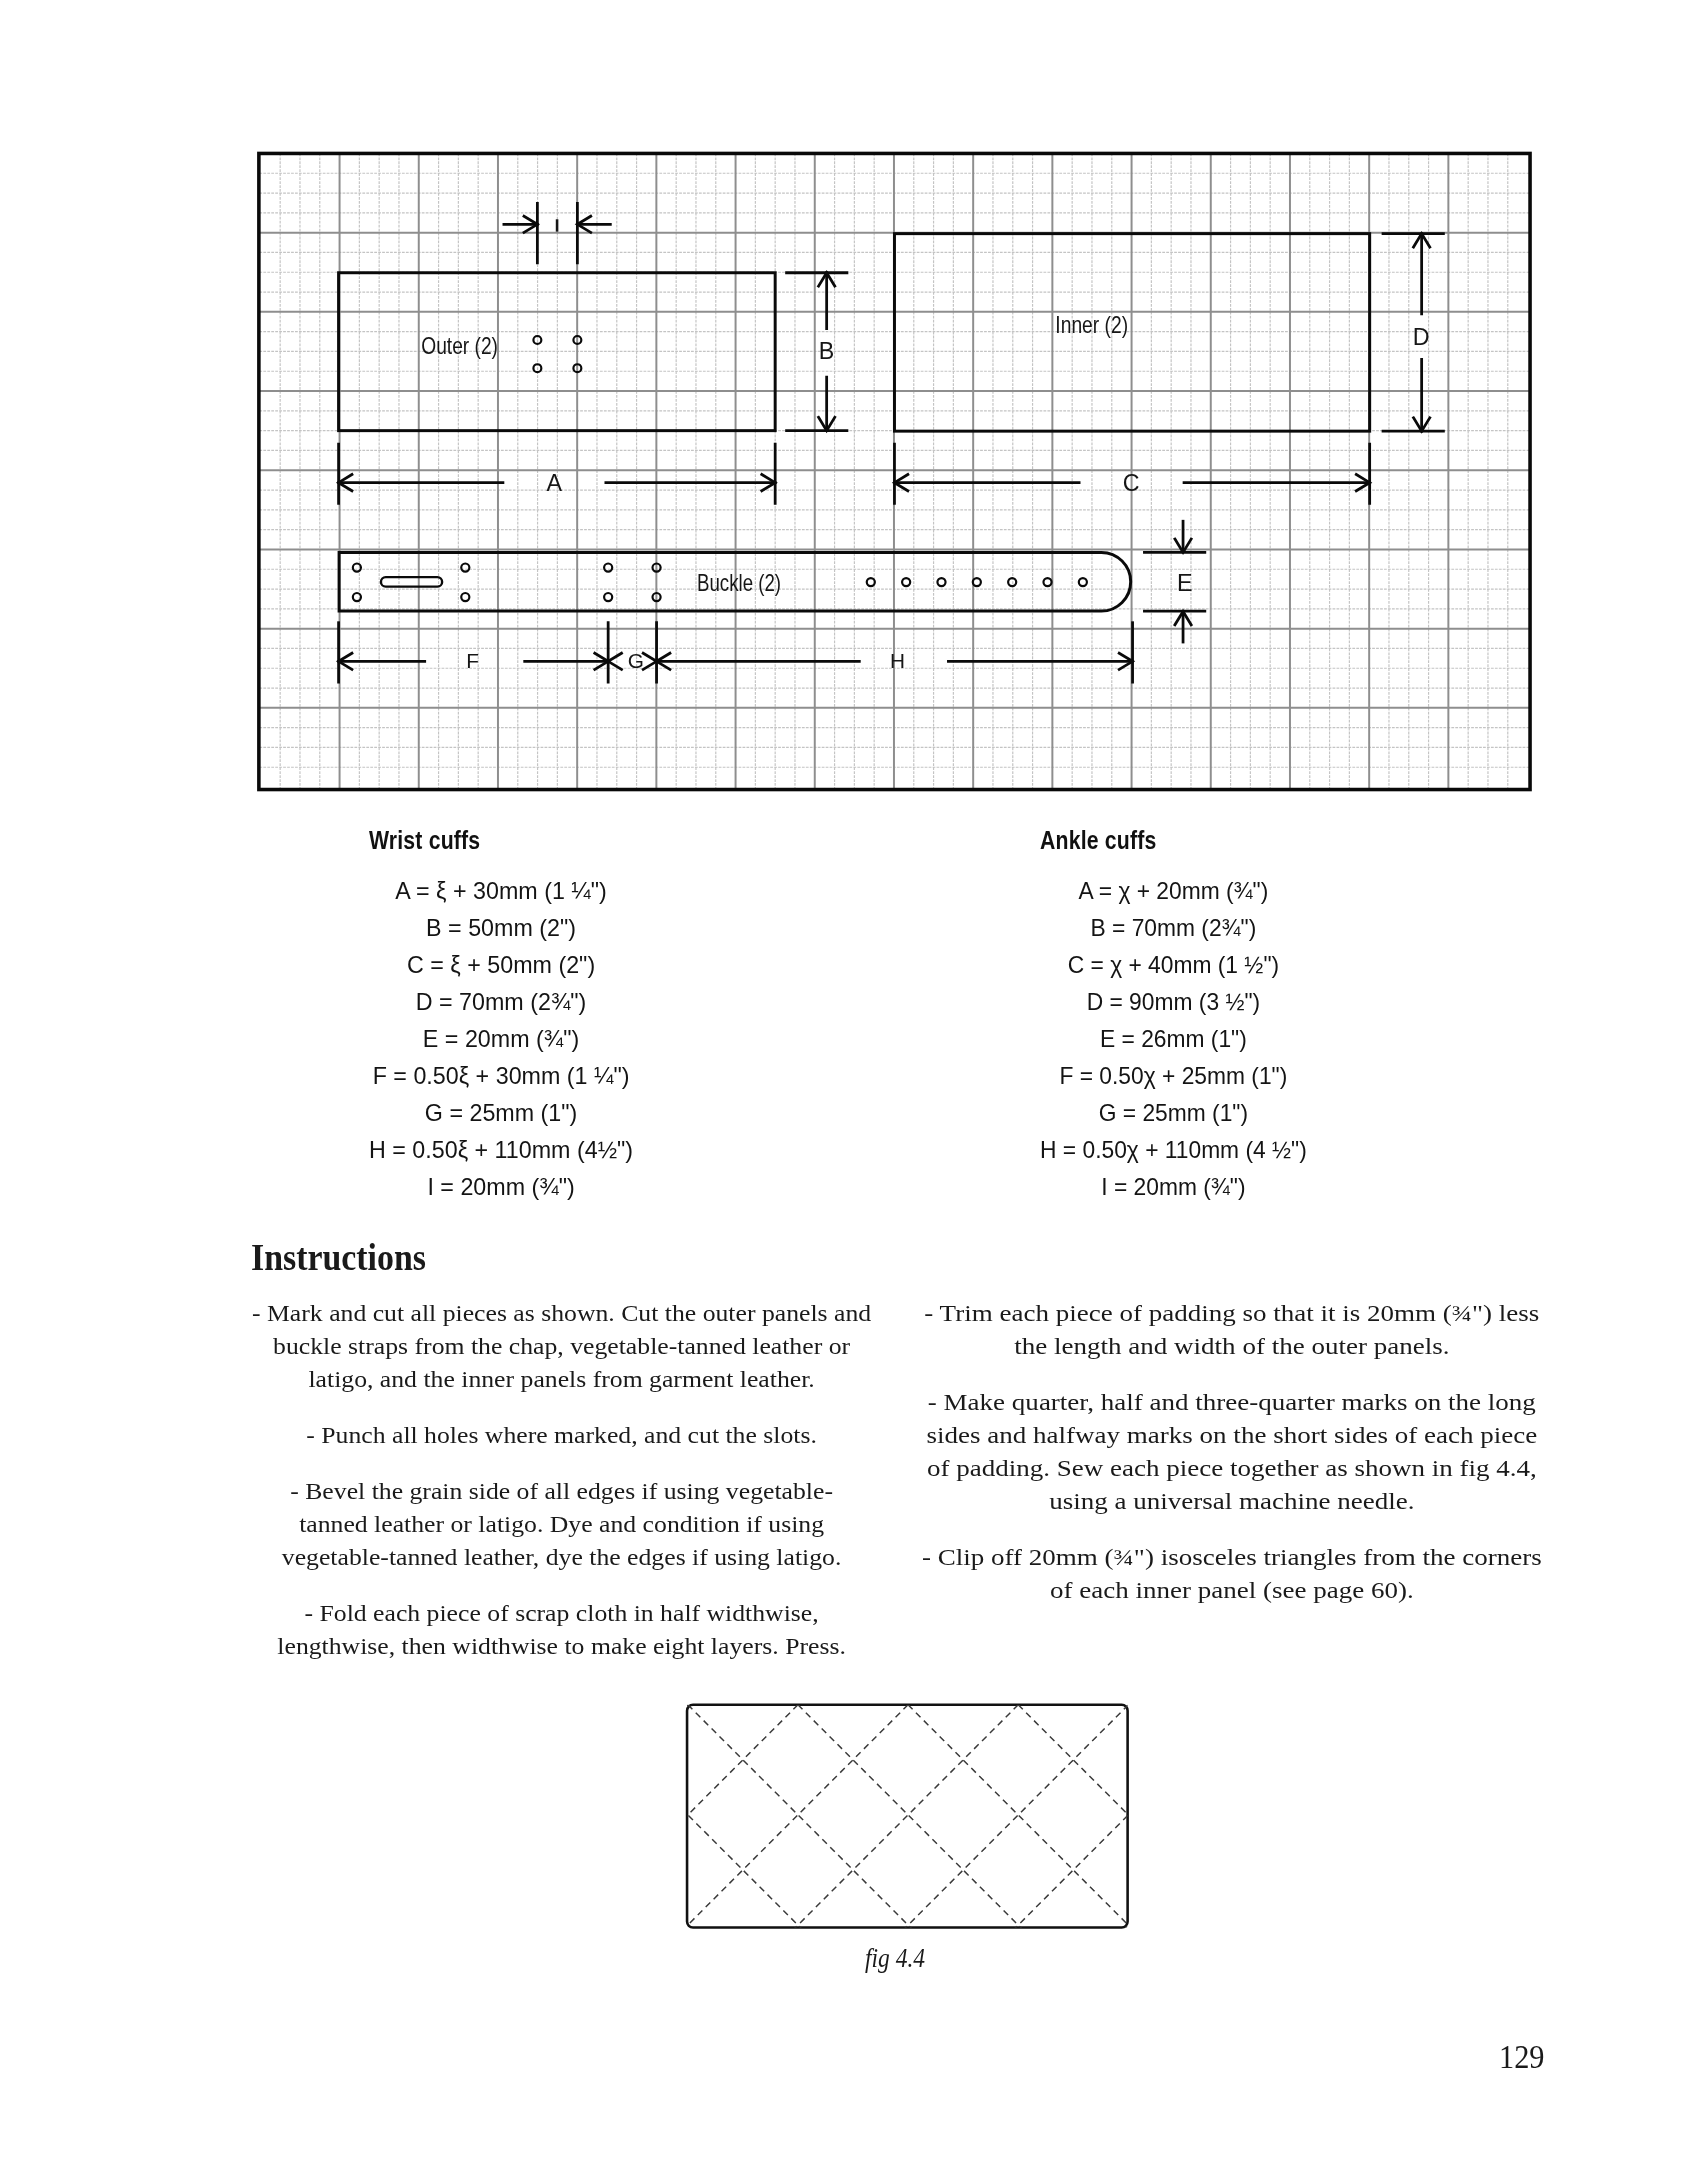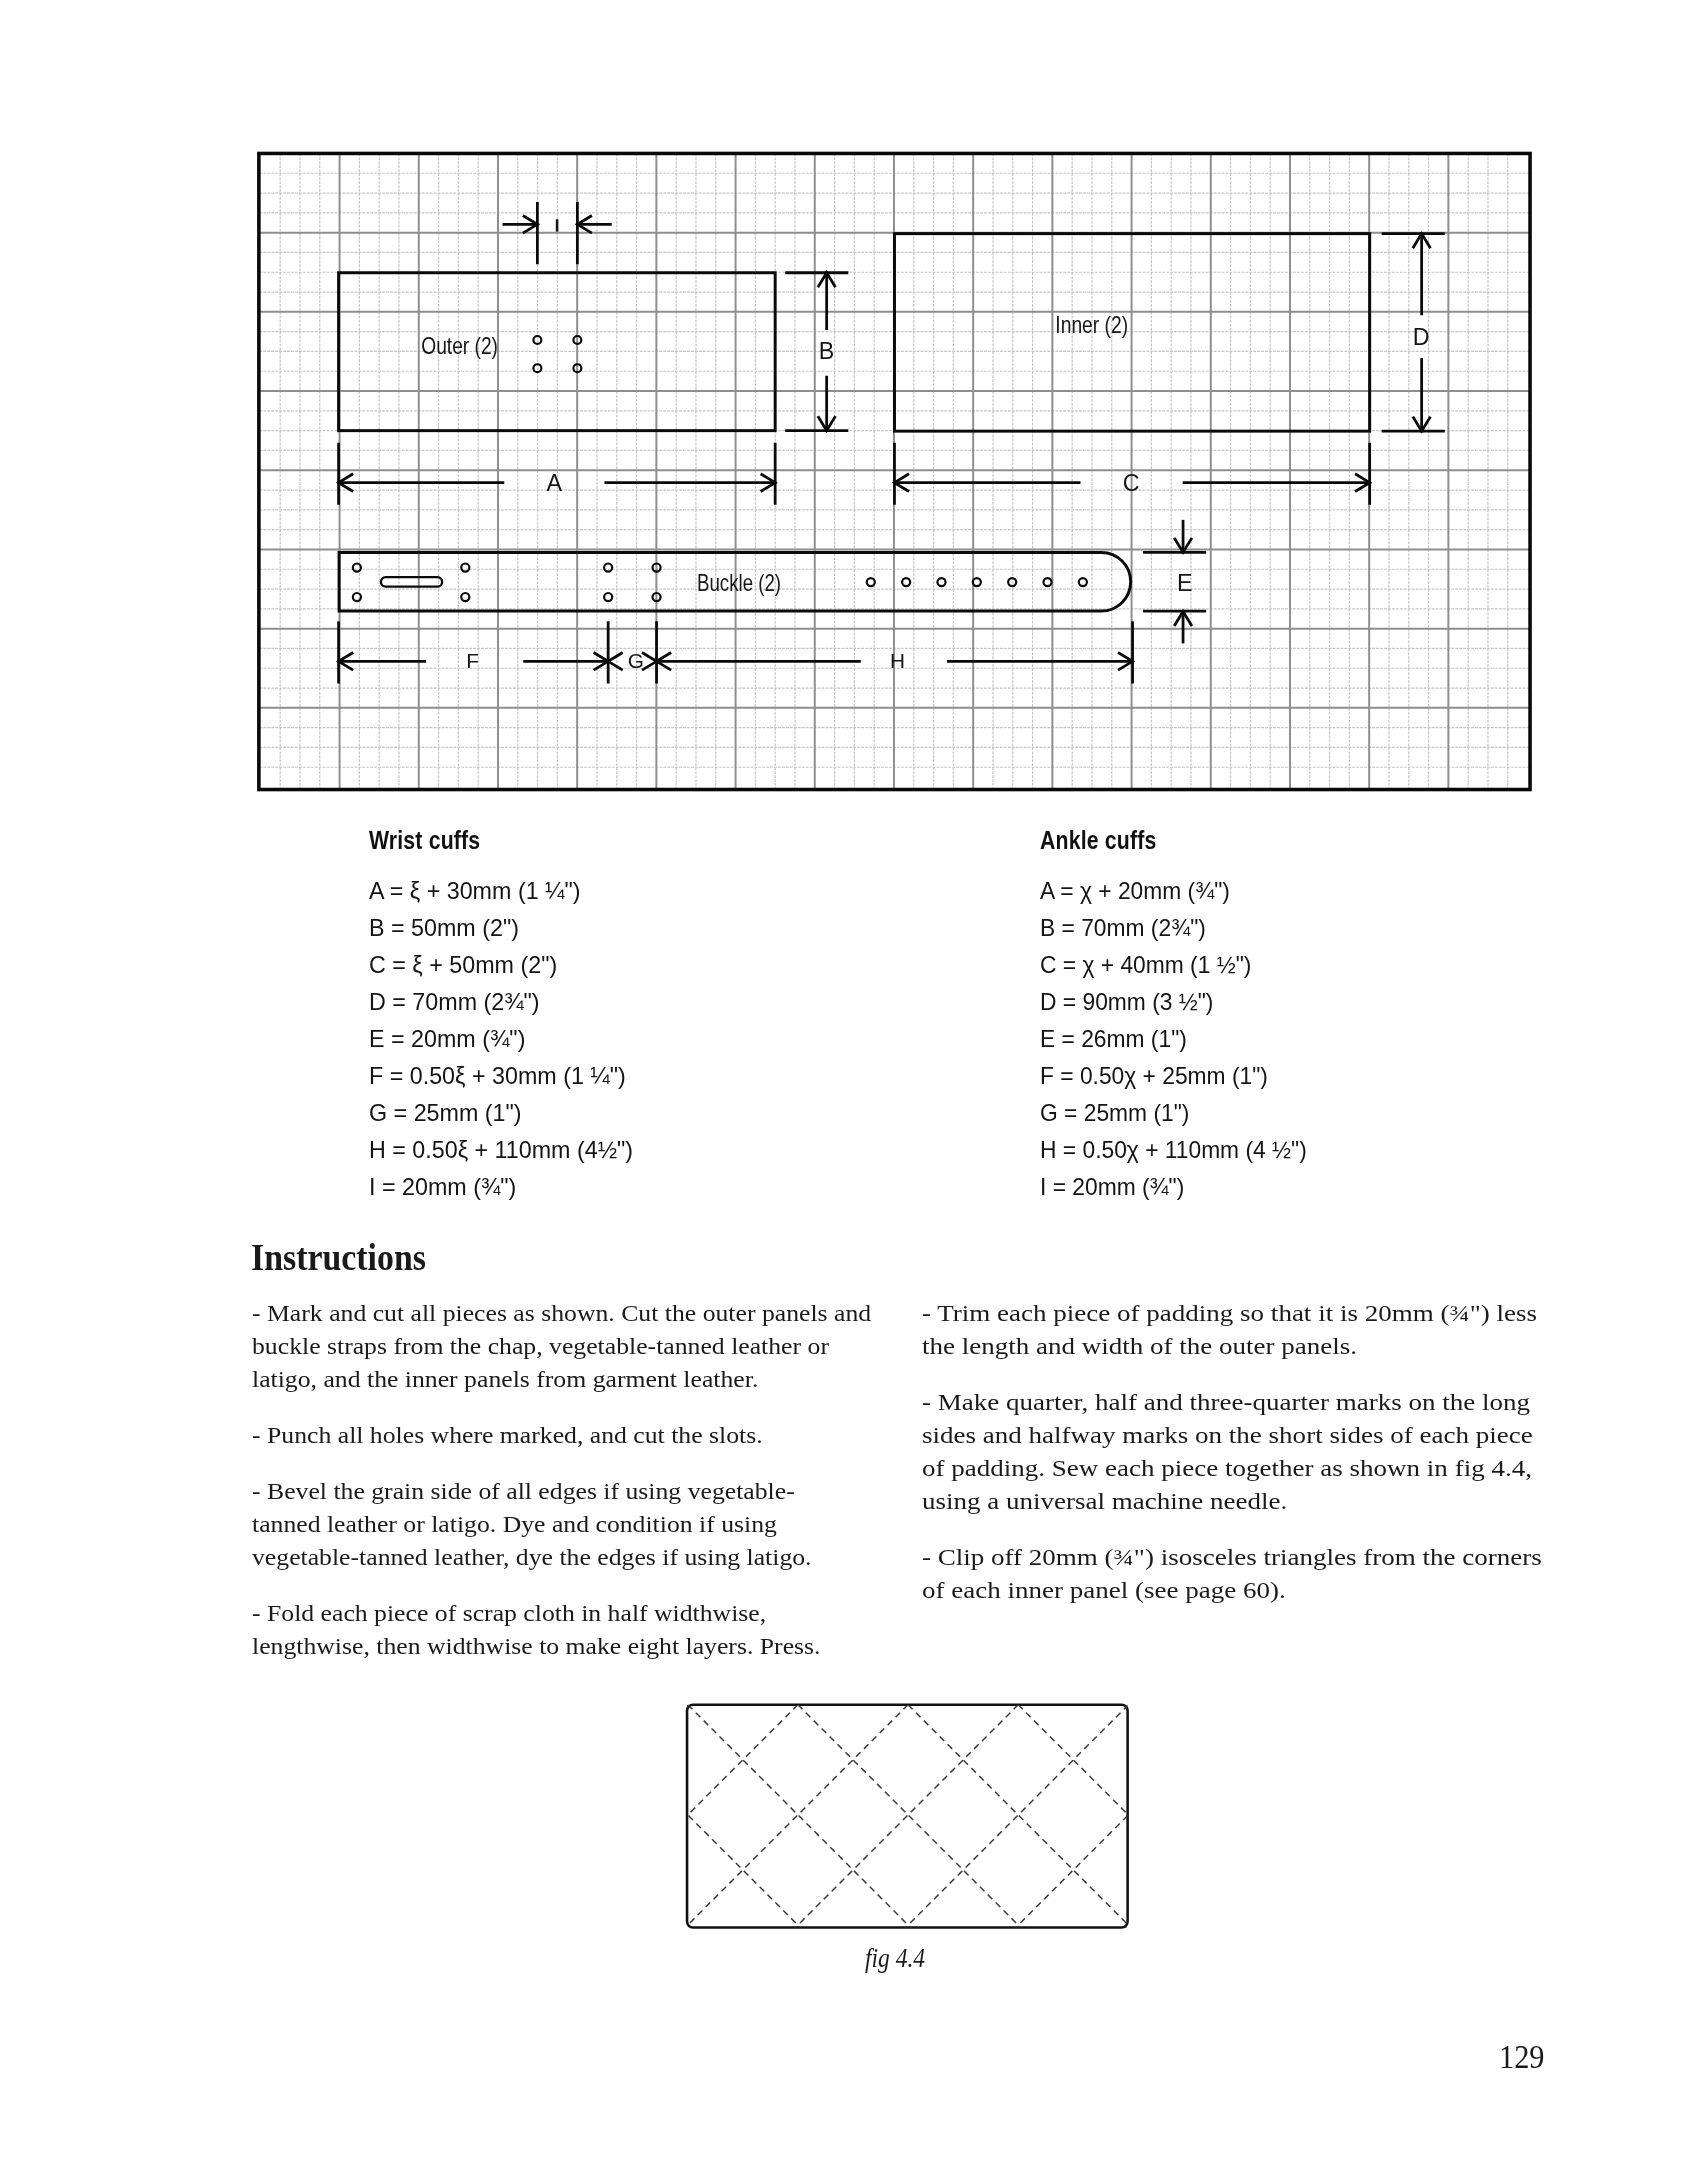--- a/index.html
+++ b/index.html
@@ -1,16 +1,16 @@
 <!DOCTYPE html>
 <html><head><meta charset="utf-8">
 <style>
 html,body{margin:0;padding:0;background:#fff;}
 .page{position:relative;width:1683px;height:2178px;background:#fff;overflow:hidden;
-  font-family:"Liberation Sans",sans-serif;}
+  font-family:"Liberation Sans",sans-serif;text-align:center;}
 .abs{position:absolute;}
 .dlabel{font:23.5px "Liberation Sans",sans-serif;fill:#161616;}
 .shead{font-weight:bold;font-size:25px;color:#111;letter-spacing:0.2px;}
 .slist{font-size:24px;color:#141414;line-height:37px;white-space:nowrap;}
 .serif{font-family:"Liberation Serif",serif;color:#1a1a1a;}
 .body{font-size:23.6px;line-height:33px;white-space:nowrap;}
 .body p{margin:0 0 23px 0;}
 </style></head>
 <body>
 <div class="page">

